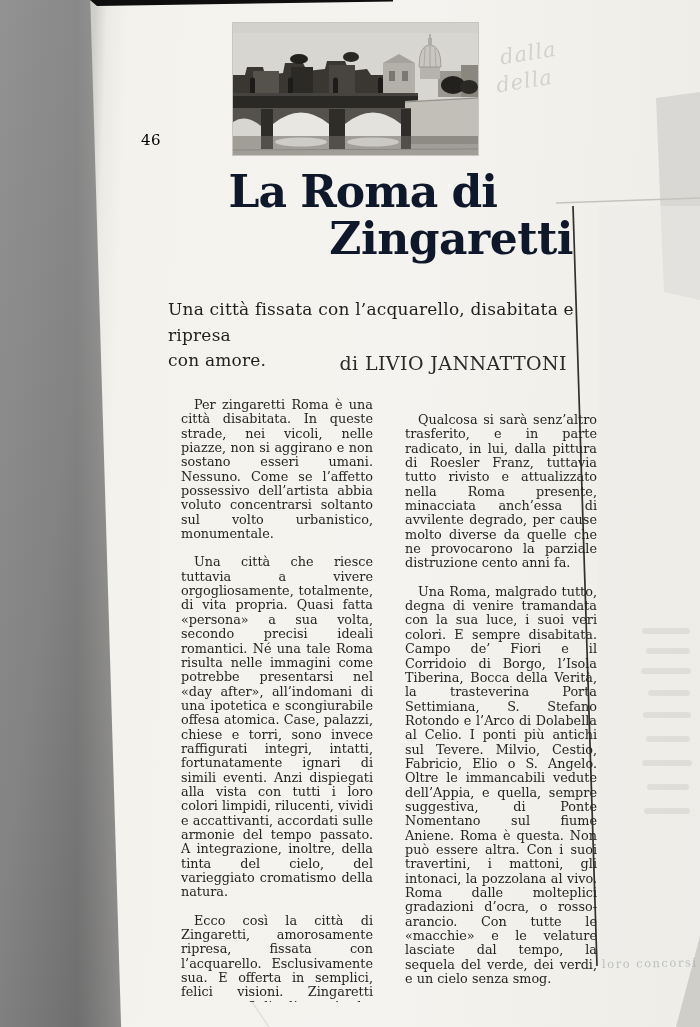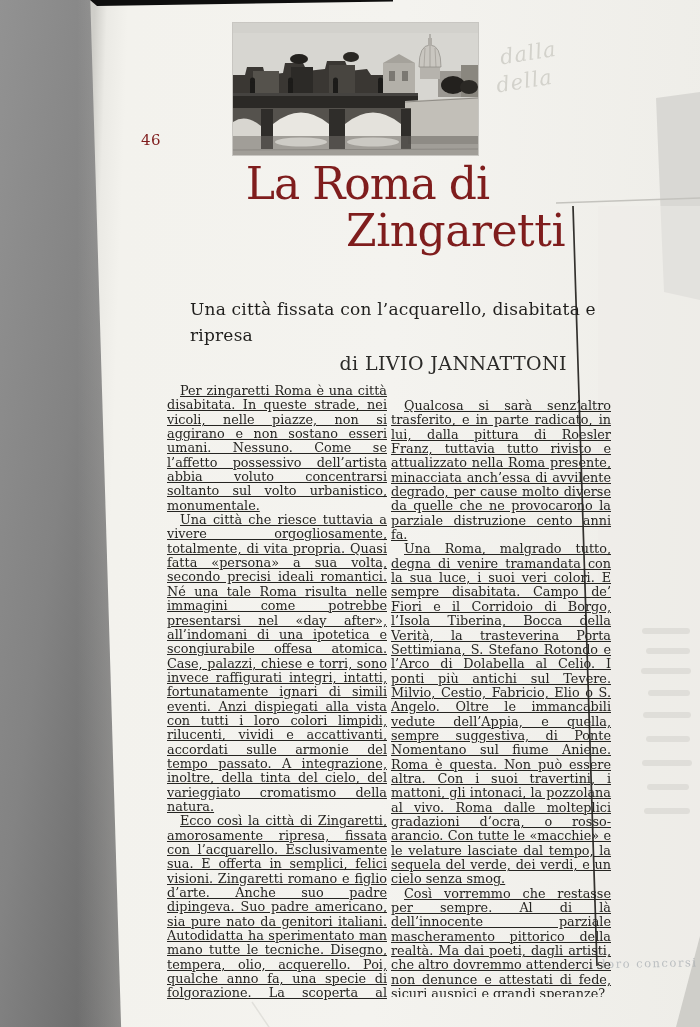--- a/index.html
+++ b/index.html
@@ -19,46 +19,46 @@
     position:absolute; left:0; top:0; width:700px; height:1027px;
     clip-path: polygon(12.9% 0, 100% 0, 100% 100%, 17.3% 100%);
     background:
       linear-gradient(92deg, #cfcec9 12.9%, #ebeae5 14.6%, #f3f2ed 17.5%,
                       #f4f3ef 55%, #eeede8 100%);
   }
   .artifacts { position:absolute; left:0; top:0; pointer-events:none; }
 
   .page-number {
     position:absolute; left:141px; top:131px;
-    font-size:15px; color:#7f1d1d; letter-spacing:0.5px;
+    font-size:15px; color:#000000; letter-spacing:0.5px;
   }
   .photo {
     position:absolute; left:233px; top:23px; width:245px; height:132px;
     outline:1px solid rgba(120,118,112,0.35);
   }
   .title {
     position:absolute; left:0; top:160px; width:567px; text-align:right;
-    font-weight:normal; color:#7f1d1d; margin:0;
+    font-weight:bold; color:#0f172a; margin:8px;
   }
   .title .t1 { display:block; font-size:44px; line-height:47px; letter-spacing:-1px; padding-right:78px; }
   .title .t2 { display:block; font-size:44px; line-height:48px; letter-spacing:-0.5px; padding-right:2px; }
   .subtitle {
     position:absolute; left:168px; top:297px; width:412px;
-    font-size:17px; line-height:25.5px; color:#201f1d; letter-spacing:0.2px;margin-left:22px;
+    font-size:17px; line-height:25.5px; color:#201f1d; letter-spacing:0.2px;
   }
   .byline {
     position:absolute; left:300px; top:352px; width:267px; text-align:right;
     font-size:19px; color:#2b2a28; letter-spacing:0.4px;
   }
   .col {
     position:absolute; width:220px; overflow:hidden;
     font-size:12.8px; line-height:14.35px; text-align:justify;
     color:#262522; hyphens:auto; -webkit-hyphens:auto;
   }
-  .col p { margin:0; text-indent:13px;text-decoration:underline; }
+  .col p { margin:14px; text-indent:13px; }
   .col1 { left:167px; top:384px; height:618px; }
   .col2 { left:391px; top:399px; height:598px; }
 
   .handwriting {
     position:absolute; left:502px; top:40px; transform:rotate(-9deg);
     font-style:italic; font-size:21px; line-height:27px;
     color:#c9c8c1; opacity:0.75; letter-spacing:1px;
   }
   .handwriting .hw2 { margin-left:-8px; }
   .faint-margin-text {
@@ -165,20 +165,21 @@
     <line x1="0" y1="127" x2="245" y2="126" stroke="#7c7974" stroke-width="1" opacity="0.6"></line>
   </svg>
 
   <h1 class="title">
     <span class="t1">La Roma di</span>
     <span class="t2">Zingaretti</span>
   </h1>
 
   <div class="subtitle">
     <div>Una città fissata con l’acquarello, disabitata e ripresa</div>
+    <div>con amore.</div>
   </div>
 
   <div class="byline">di LIVIO JANNATTONI</div>
 
   <div class="col col1">
     <p>Per zingaretti Roma è una città disabitata. In queste strade, nei vicoli, nelle piazze, non si aggirano e non sostano esseri umani. Nessuno. Come se l’affetto possessivo dell’artista abbia voluto concentrarsi soltanto sul volto urbanistico, monumentale.</p>
     <p>Una città che riesce tuttavia a vivere orgogliosamente, totalmente, di vita propria. Quasi fatta «persona» a sua volta, secondo precisi ideali romantici. Né una tale Roma risulta nelle immagini come potrebbe presentarsi nel «day after», all’indomani di una ipotetica e scongiurabile offesa atomica. Case, palazzi, chiese e torri, sono invece raffigurati integri, intatti, fortunatamente ignari di simili eventi. Anzi dispiegati alla vista con tutti i loro colori limpidi, rilucenti, vividi e accattivanti, accordati sulle armonie del tempo passato. A integrazione, inoltre, della tinta del cielo, del varieggiato cromatismo della natura.</p>
     <p>Ecco così la città di Zingaretti, amorosamente ripresa, fissata con l’acquarello. Esclusivamente sua. E offerta in semplici, felici visioni. Zingaretti romano e figlio d’arte. Anche suo padre dipingeva. Suo padre americano, sia pure nato da genitori italiani. Autodidatta ha sperimentato man mano tutte le tecniche. Disegno, tempera, olio, acquerello. Poi, qualche anno fa, una specie di folgorazione. La scoperta al Museo di Roma, dei 120 acquerelli di Ettore Roesler Franz, che hanno tramandato, in maniera pressoché insostituibile, gli aspetti della «Roma sparita» a fine Ottocento. Proprio di fronte a queste ormai classiche vedute, c’era il pericolo di venire assoggettati agli originali. Un dilemma che non ha nemmeno</p>
   </div>
 

